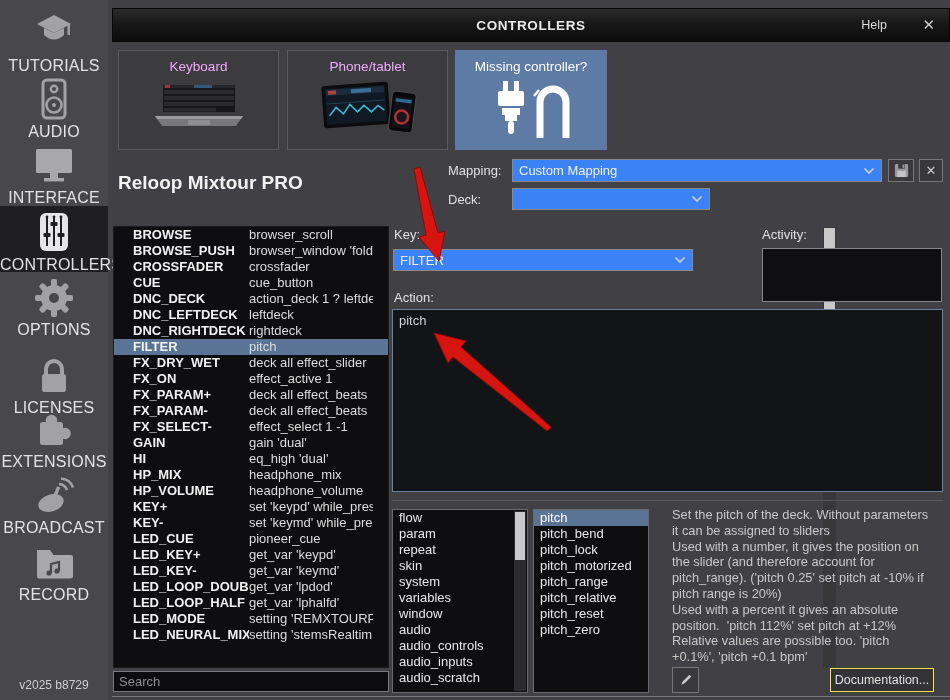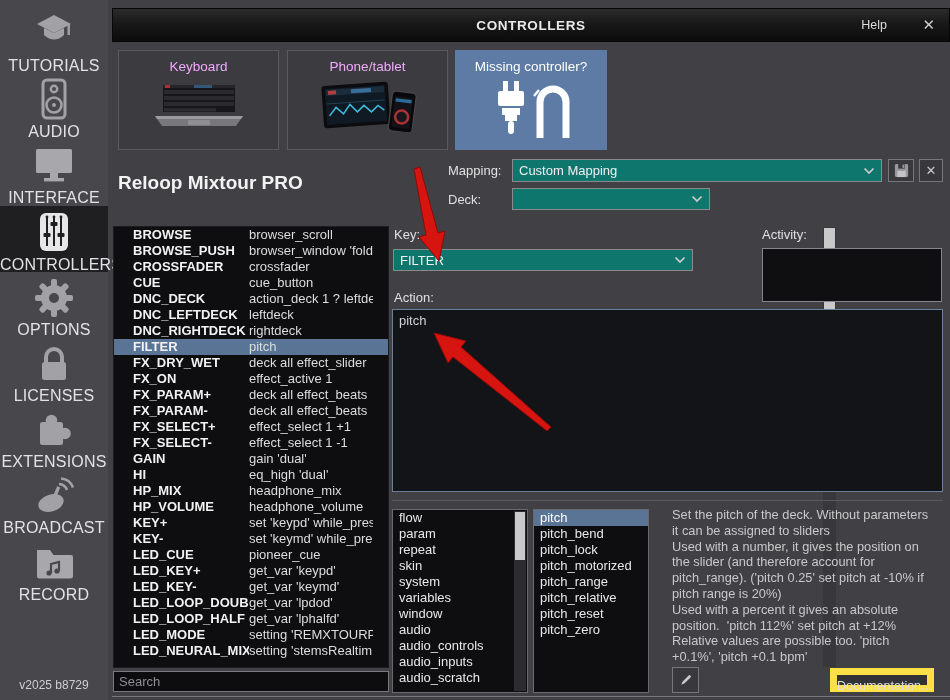--- a/index.html
+++ b/index.html
@@ -28,21 +28,21 @@
   .card .card-title { margin-top:8px; font-size:13.5px; color:#f0abfc; }
   .card .art { margin-top:6px; }
   #card-keyboard { left:118px; width:161px; }
   #card-phone { left:287px; width:161px; }
   #card-missing { left:455px; width:152px; background:#5d7ba4; border-color:#5d7ba4; }
   #card-missing .card-title { color:#ffffff; }
 
   
   #device-name { position:absolute; left:118px; top:172px; font-size:19px; font-weight:bold; color:#f2f2f2; }
   .form-label { position:absolute; font-size:13px; color:#e0e0e0; }
-  .dropdown { position:absolute; background:#0f766e; border:1px solid #8a8a8a; color:#f0f0f0;
+  .dropdown { position:absolute; background:#3b82f6; border:1px solid #8a8a8a; color:#f0f0f0;
     font-size:13px; display:flex; align-items:center; padding:0 6px; cursor:pointer; }
   .dd-val { flex:1; white-space:nowrap; overflow:hidden; }
   .tool-btn { position:absolute; background:#39393d; border:1px solid #77777b; display:flex; align-items:center; justify-content:center; cursor:pointer; }
 
   
   #key-list { position:absolute; left:113px; top:226px; width:276px; height:442px; background:#0e0e10; border:1px solid #1c1c1e; overflow:hidden; }
   .krow { display:flex; height:16px; line-height:16px; font-size:13px; white-space:nowrap; padding-right:15px; cursor:pointer; }
   .krow .kname { flex:0 0 135px; padding-left:19px; font-weight:bold; color:#f2f2f2; overflow:hidden; }
   .krow .kval { flex:1; color:#dddddd; overflow:hidden; }
   .krow.selected { background:#5a7495; }
@@ -67,21 +67,21 @@
   .pick-item.selected { background:#5a7495; color:#ffffff; }
   #category-list { left:392px; top:509px; width:136px; height:184px; }
   #command-list { left:533px; top:509px; width:116px; height:184px; }
   #cat-sb { right:424px; top:511px; width:12px; height:180px; background:#2c2c2f; }
   #cat-sb .thumb { top:1px; width:10px; height:48px; }
 
   #description { position:absolute; left:672px; top:507px; width:276px; font-size:12.8px; line-height:15.8px; color:#c9c9c9; }
   #description .dline { white-space:pre; }
 
   #pencil-btn { left:672px; top:667px; width:27px; height:26px; }
-  #doc-btn { position:absolute; left:830px; top:668px; width:104px; height:24px; background:#333337; border:7px solid #fde047;
+  #doc-btn { position:absolute; left:830px; top:668px; width:104px; height:24px; background:#333337; border:1px solid #fde047;
     color:#e0e0e0; font-size:12.5px; text-align:center; line-height:22px; cursor:pointer; }
 
   #arrows { position:absolute; left:0; top:0; width:950px; height:700px; pointer-events:none; }
 </style>
 </head>
 <body>
 
 <div id="app">
 
   <div id="sidebar">
@@ -142,21 +142,21 @@
           <rect x="17" y="1" width="6" height="9" rx="2" transform="rotate(225 20 20)"></rect>
           <rect x="17" y="1" width="6" height="9" rx="2" transform="rotate(270 20 20)"></rect>
           <rect x="17" y="1" width="6" height="9" rx="2" transform="rotate(315 20 20)"></rect>
           <circle cx="20" cy="20" r="13"></circle>
         </g>
         <circle cx="20" cy="20" r="5" fill="#48484c"></circle>
       </svg>
       <div class="lbl">OPTIONS</div>
     </div>
 
-    <div class="side-item" style="top:344px;">
+    <div class="side-item" style="top:356px;">
       <svg class="icon" width="40" height="40" viewBox="0 0 40 40">
         <path d="M12 18 v-5 a8 8 0 0 1 16 0 v5" fill="none" stroke="#a2a2a6" stroke-width="4"></path>
         <rect x="8" y="18" width="24" height="18" rx="2.5" fill="#a2a2a6"></rect>
       </svg>
       <div class="lbl">LICENSES</div>
     </div>
 
     <div class="side-item" style="top:410px;">
       <svg class="icon" width="42" height="40" viewBox="0 0 42 40">
         <rect x="7" y="12" width="23" height="23" rx="2.5" fill="#a2a2a6"></rect>
@@ -336,24 +336,20 @@
       <div class="krow">
         <span class="kname">FX_PARAM+</span>
         <span class="kval">deck all effect_beats</span>
       </div>
 
       <div class="krow">
         <span class="kname">FX_PARAM-</span>
         <span class="kval">deck all effect_beats</span>
       </div>
 
-      <div class="krow">
-        <span class="kname">FX_SELECT+</span>
-        <span class="kval">effect_select 1 +1</span>
-      </div>
 
       <div class="krow">
         <span class="kname">FX_SELECT-</span>
         <span class="kval">effect_select 1 -1</span>
       </div>
 
       <div class="krow">
         <span class="kname">GAIN</span>
         <span class="kval">gain 'dual'</span>
       </div>

